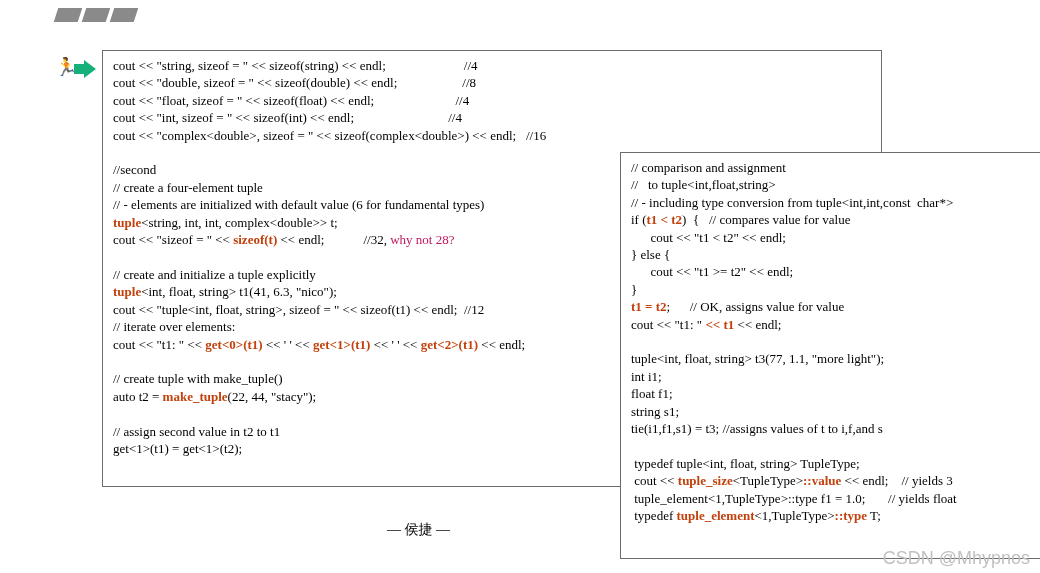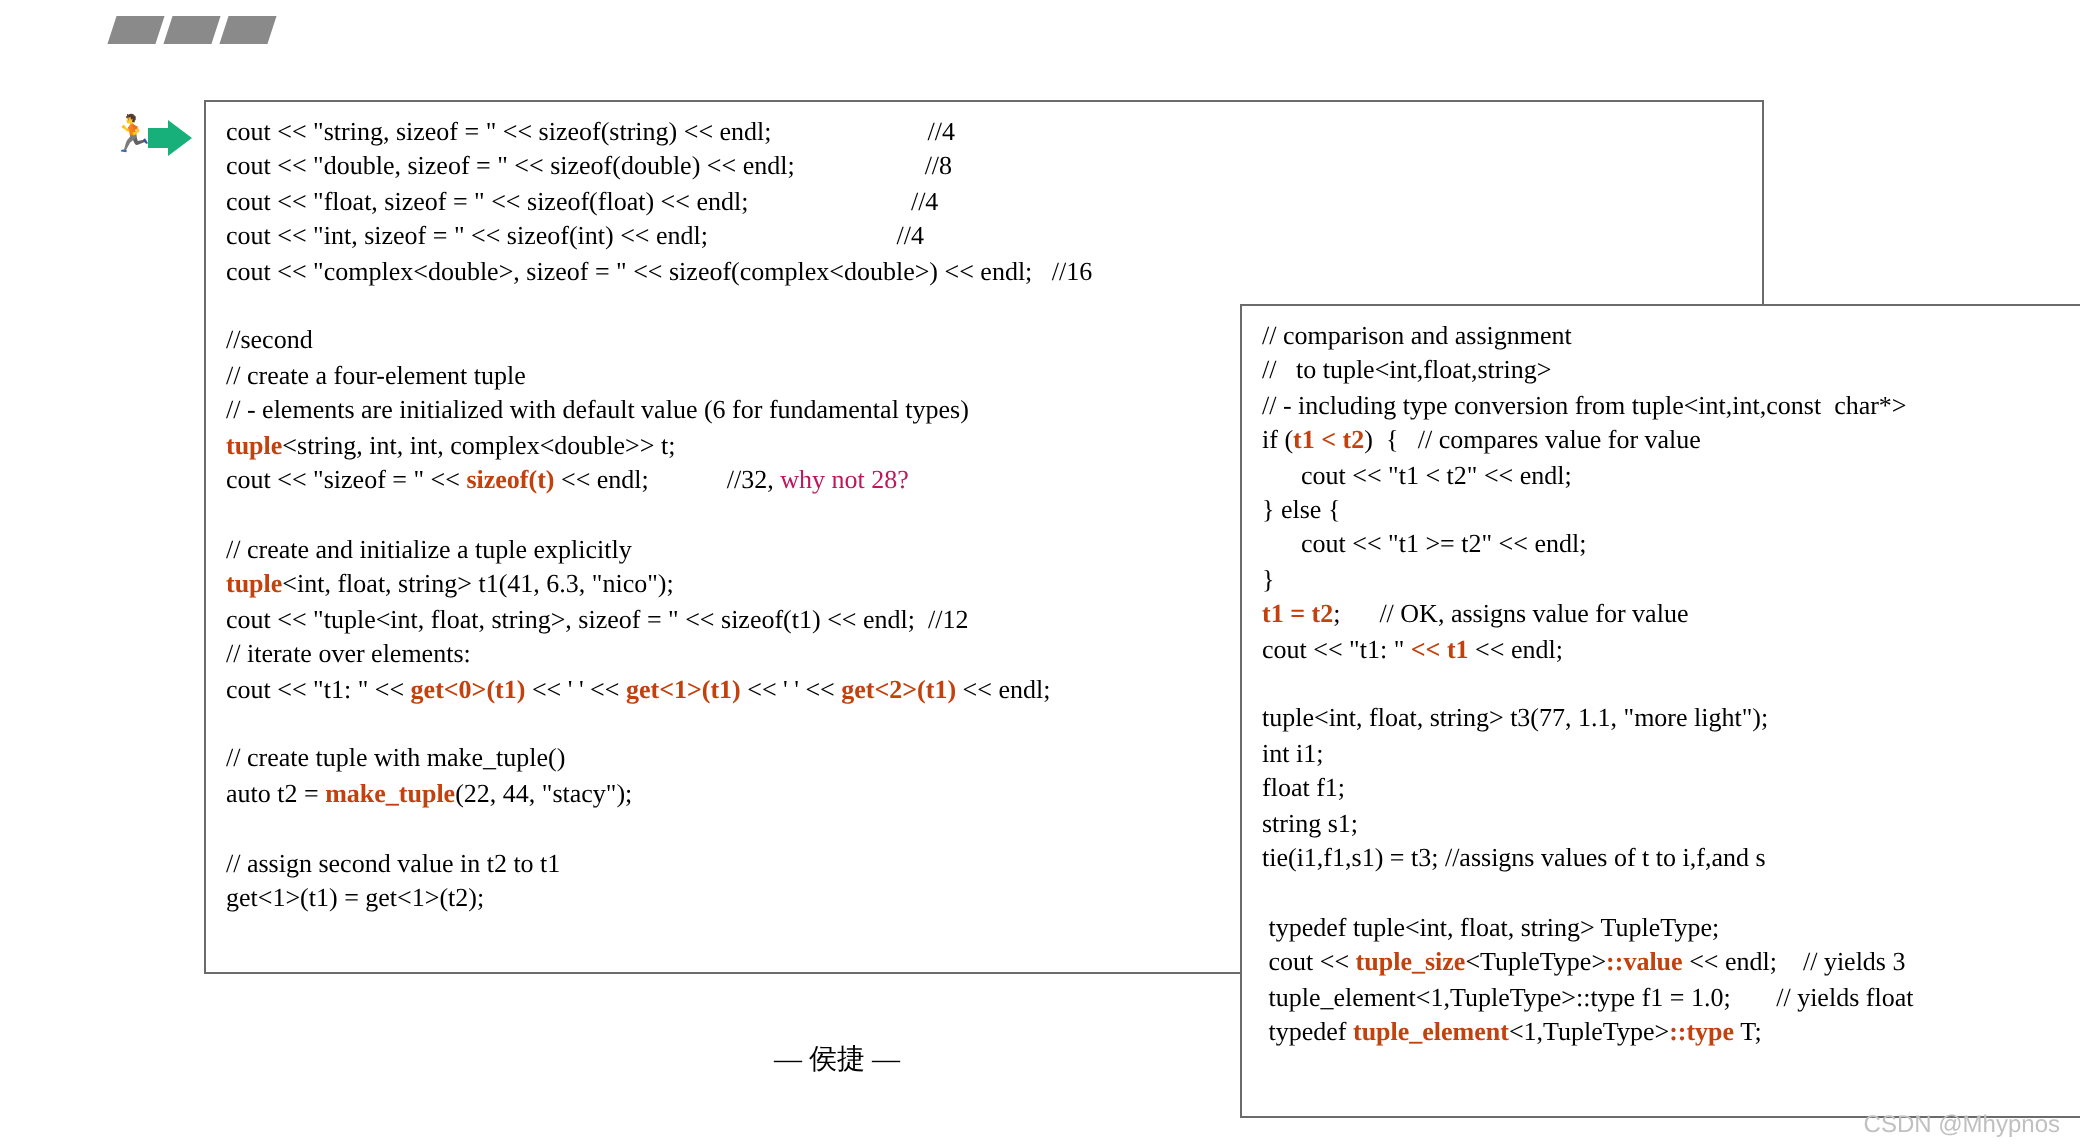--- a/index.html
+++ b/index.html
@@ -113,21 +113,21 @@
     top: 100px;
     left: 220px;
     font-size: 15px;
     letter-spacing: 3px;
     writing-mode: sideways-lr;
   }
   .credit {
     position: absolute;
     bottom: 4px;
     right: 10px;
-    font-size: 12px;
+    font-size: 18px;
     color: #c0c0c0;
     font-family: Arial, sans-serif;
   }
   
   .panel, .header, .runner, .arrow, .footer, .credit { z-index: 2; }
 </style>
 </head>
 <body>
 
 <div class="header">

